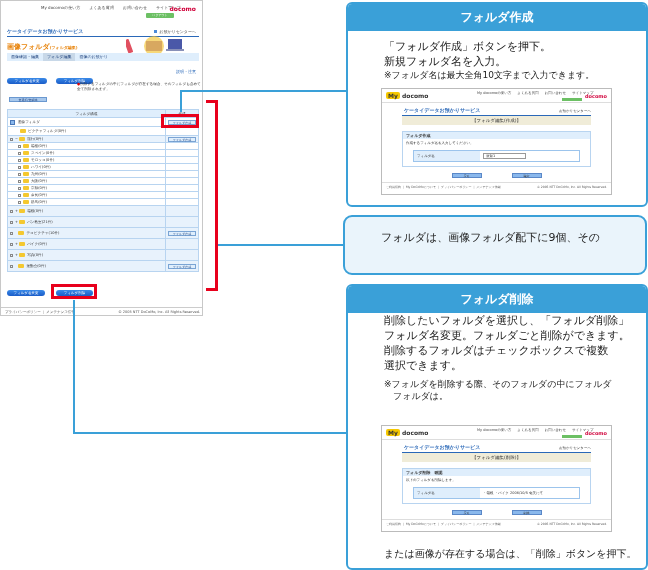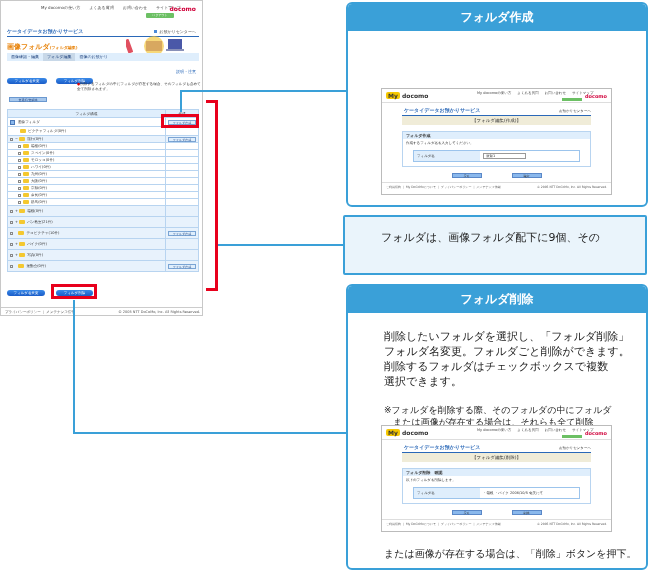--- a/index.html
+++ b/index.html
@@ -36,21 +36,21 @@
 .foot{position:absolute;top:306px;left:0;width:203px;height:9px;border-top:1px solid #ccc;font-size:3.5px;color:#555;padding:2px 4px;display:flex;justify-content:space-between}
 
 .redbox{position:absolute;border:3px solid #e8001c}
 .bracket{position:absolute;border:3px solid #e8001c;border-left:none}
 .line{position:absolute;background:#3aa0d8}
 
 .panel{position:absolute;border:2px solid #3aa0d8;border-radius:6px;overflow:hidden;background:#fff}
 .panel .hd{background:#3aa0d8;color:#fff;font-weight:bold;font-size:12px;text-align:center;height:27px;line-height:27px}
 .panel .bd{padding:8px 0 0 36px;font-size:11px;line-height:15px;color:#222}
 .note{font-size:9px;line-height:12px}
-.info{position:absolute;left:343px;top:215px;width:304px;height:60px;border:2px solid #3aa0d8;border-radius:2px;background:#eaf4fb;font-size:11px;line-height:16px;padding:13px 0 0 36px;color:#222}
+.info{position:absolute;left:343px;top:215px;width:304px;height:60px;border:2px solid #3aa0d8;border-radius:9px;background:#eaf4fb;font-size:11px;line-height:16px;padding:13px 0 0 36px;color:#222}
 .mini{position:absolute;width:230px;border:1px solid #bbb;background:#fff;overflow:hidden}
 .mini .mtop{height:14px;border-bottom:1px solid #ddd;position:relative}
 .mini .my{position:absolute;left:4px;top:3px;background:#f6c800;font-size:6px;font-weight:bold;padding:0 2px;border-radius:2px;color:#333}
 .mini .mdoc{position:absolute;left:20px;top:3px;font-size:6px;font-weight:bold;color:#333}
 .mini .mnav{position:absolute;left:95px;top:2px;display:flex;gap:6px;font-size:3.5px;color:#444}
 .mini .mred{position:absolute;right:4px;top:4px;font-size:5px;color:#d0003a;font-weight:bold}
 .mini .mgreen{position:absolute;left:180px;top:9px;width:20px;height:3px;background:#6cc064}
 .mini .msvc{font-size:5px;color:#2a68b8;font-weight:bold;margin:4px 0 0 22px}
 .mini .mband{margin:2px 20px 0;height:10px;background:#f0ecd8;border-top:1px solid #2a68b8;font-size:4.5px;text-align:center;line-height:10px}
 .mini .mform{margin:6px 20px 0;border:1px solid #b8d4f0}
@@ -191,20 +191,25 @@
 <div class="bracket" style="left:206px;top:100px;width:12px;height:191px"></div>
 
 <div class="line" style="left:180px;top:90px;width:168px;height:2px"></div>
 <div class="line" style="left:180px;top:90px;width:2px;height:22px"></div>
 <div class="line" style="left:218px;top:244px;width:128px;height:2px"></div>
 <div class="line" style="left:73px;top:300px;width:2px;height:134px"></div>
 <div class="line" style="left:73px;top:432px;width:275px;height:2px"></div>
 
 <div class="panel" style="left:346px;top:2px;width:302px;height:205px">
   <div class="hd">フォルダ作成</div>
+  <div class="bd">
+    <div>「フォルダ作成」ボタンを押下。</div>
+    <div>新規フォルダ名を入力。</div>
+    <div class="note">※フォルダ名は最大全角10文字まで入力できます。</div>
+  </div>
 </div>
 <div class="mini" style="left:381px;top:88px;width:231px;height:107px">
   <div class="mtop">
     <span class="my">My</span>
     <span class="mdoc">docomo</span>
     <span class="mnav">
         <span>My docomoの使い方</span>
         <span>よくある質問</span>
         <span>お問い合わせ</span>
         <span>サイトマップ</span>
@@ -234,27 +239,26 @@
       <span>© 2005 NTT DoCoMo, Inc. All Rights Reserved.</span>
     </div>
 </div>
 
 <div class="info">
   <div>フォルダは、画像フォルダ配下に9個、その</div>
 </div>
 
 <div class="panel" style="left:346px;top:284px;width:302px;height:286px">
   <div class="hd">フォルダ削除</div>
-  <div class="bd" style="padding-top:16px">
+  <div class="bd" style="padding-top:0">
     <div>削除したいフォルダを選択し、「フォルダ削除」</div>
     <div>フォルダ名変更。フォルダごと削除ができます。</div>
     <div>削除するフォルダはチェックボックスで複数</div>
     <div>選択できます。</div>
-    <div class="note" style="margin-top:15px">※フォルダを削除する際、そのフォルダの中にフォルダ</div>
-    <div class="note">　または画像が存在する場合は、それらも全て削除</div>
+    <div class="note" style="margin-top:5px">※フォルダを削除する際、そのフォルダの中にフォルダ</div>
     <div class="note">　フォルダは。</div>
   </div>
   <div style="position:absolute;left:36px;top:261px;font-size:10px;color:#222">または画像が存在する場合は、「削除」ボタンを押下。</div>
 </div>
 <div class="mini" style="left:381px;top:425px;width:231px;height:107px">
   <div class="mtop">
     <span class="my">My</span>
     <span class="mdoc">docomo</span>
     <span class="mnav">
         <span>My docomoの使い方</span>

